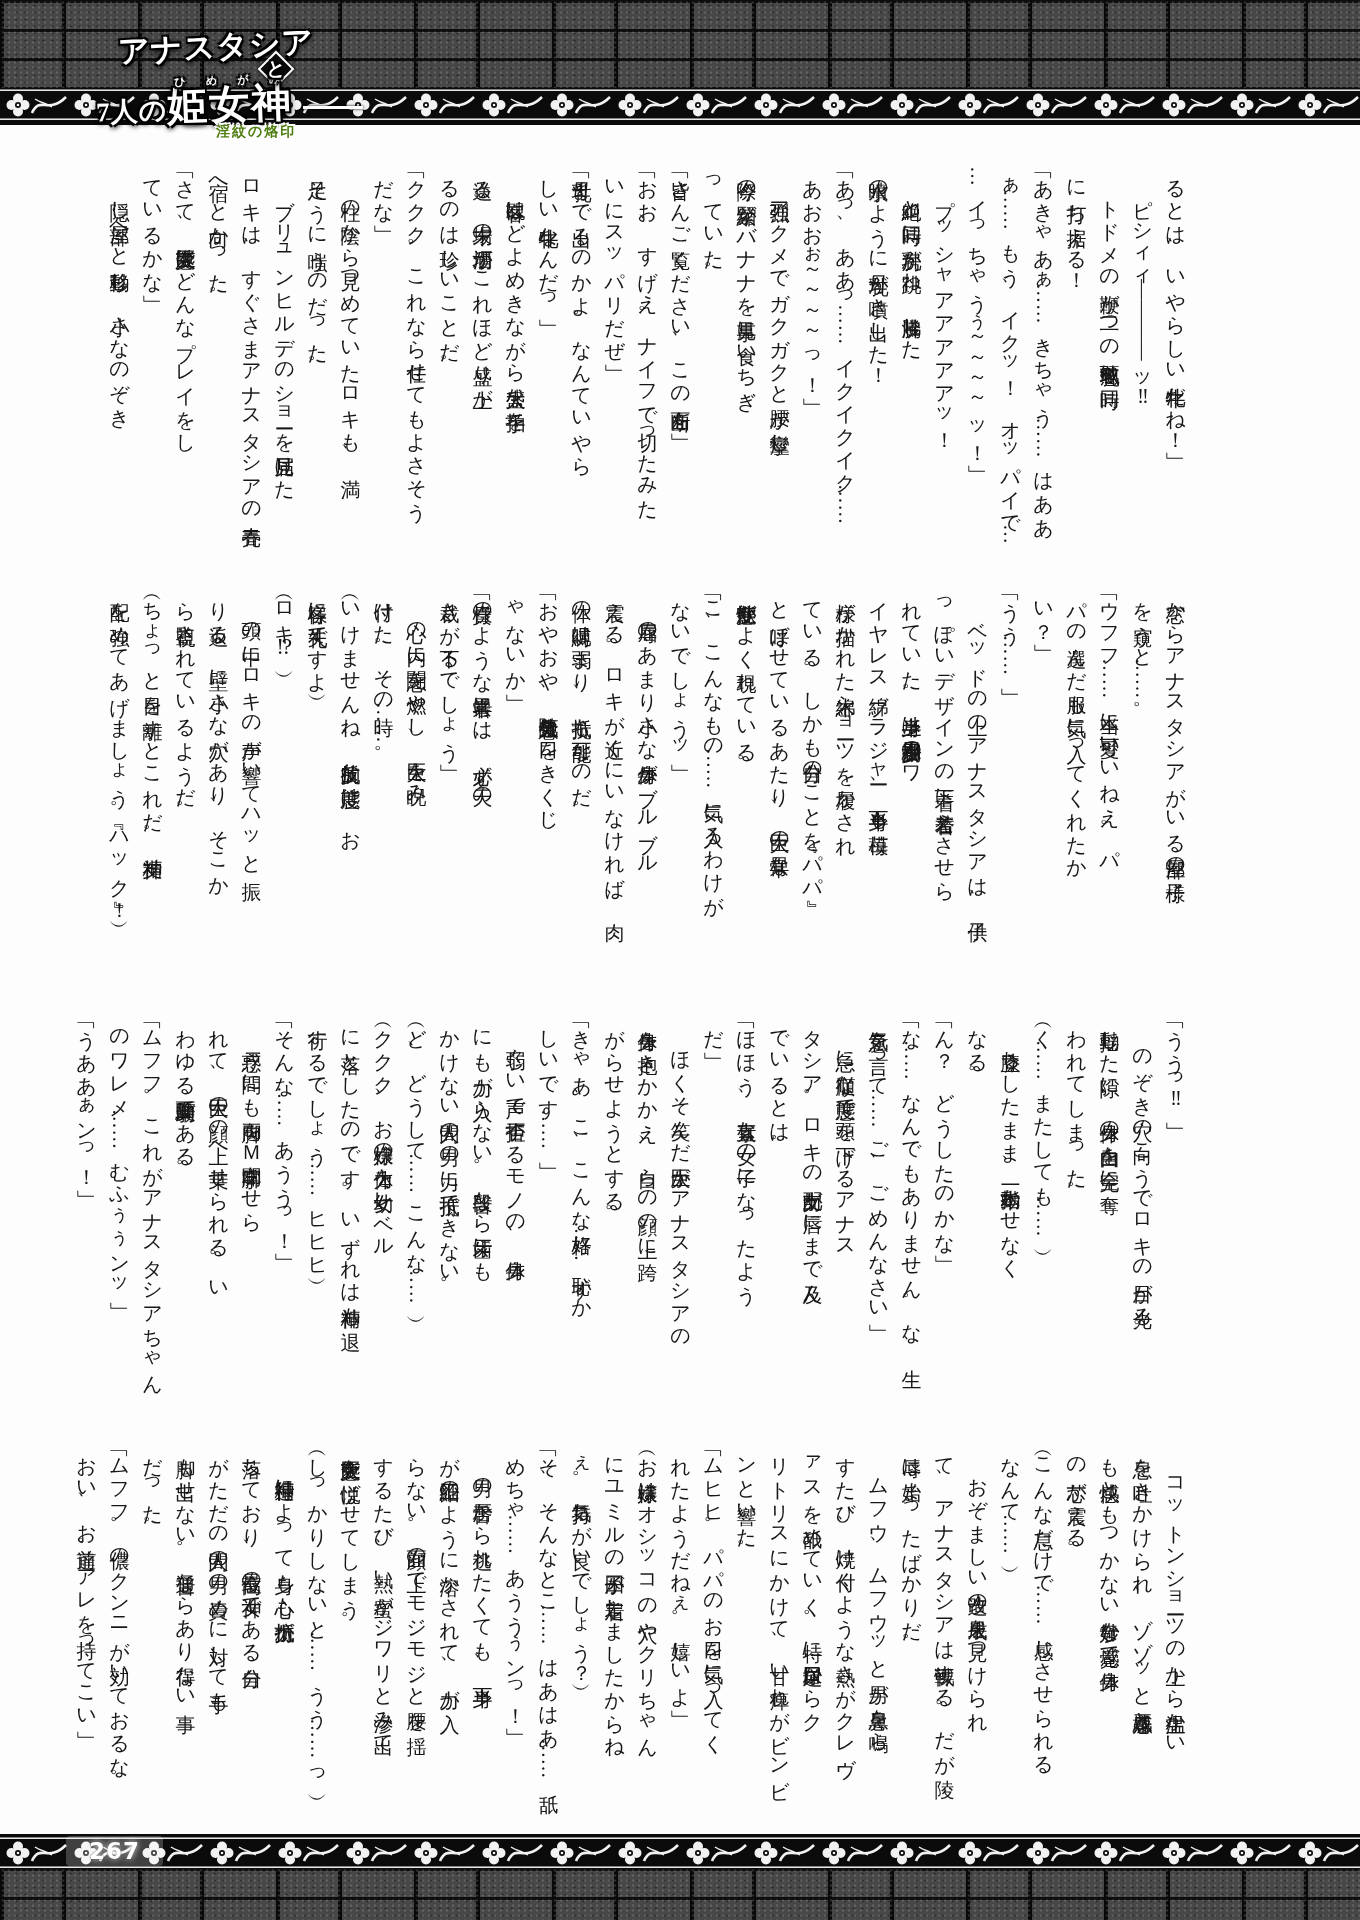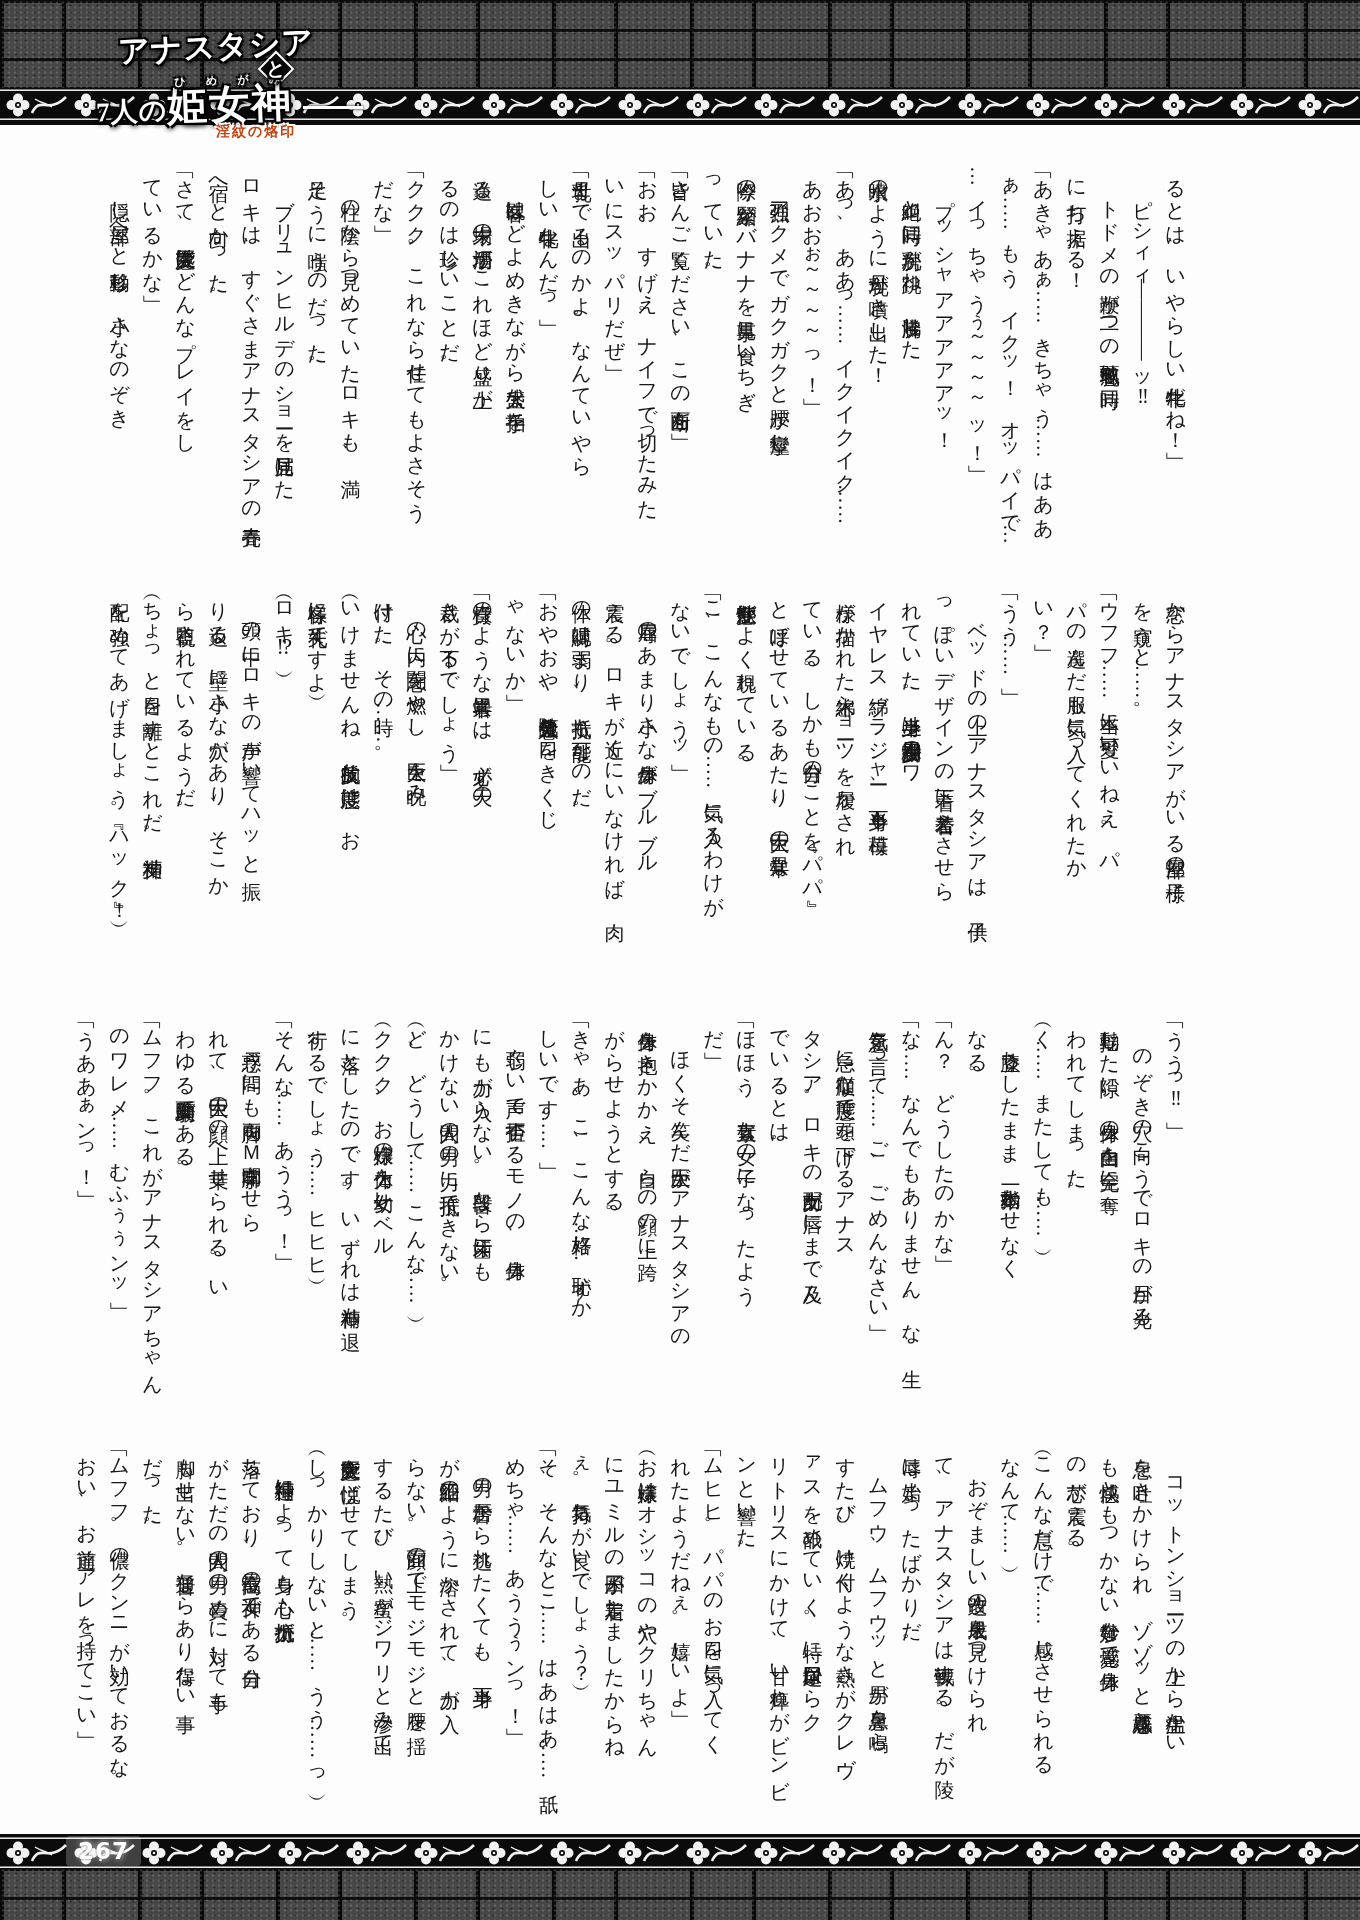--- a/index.html
+++ b/index.html
@@ -31,21 +31,21 @@
   .ornament.top{top:88px;border-bottom:3px solid #0b0b0b;}
   .ornament.bottom{top:1834px;border-top:2px solid #0b0b0b;}
   .ornament svg{display:block;width:100%;height:100%;}
 
   
   .page-num{
     position:absolute;left:66px;top:1836px;height:30px;
     display:flex;align-items:center;z-index:6;
     font-family:"DejaVu Sans","Liberation Sans",sans-serif;
     font-size:23px;font-weight:bold;color:#ffffff;letter-spacing:1px;
-    padding:0 12px;border-radius:4px;
+    padding:0 23px;border-radius:4px;
     background:rgba(255,255,255,.22);
     text-shadow:0 0 6px rgba(255,255,255,.9),0 0 2px #000;
   }
 
   
   .logo{position:absolute;left:18px;top:10px;width:330px;height:135px;z-index:5;color:#fff;}
   .logo .outline{
     text-shadow:-2px -2px 0 #000,2px -2px 0 #000,-2px 2px 0 #000,2px 2px 0 #000,
                  0 3px 5px #000,0 0 7px #000;
     font-weight:bold;white-space:nowrap;
@@ -60,21 +60,21 @@
     content:"";position:absolute;inset:2px;background:#0c0c0c;border:2px solid #fff;
     transform:rotate(45deg);box-shadow:0 0 4px #000;
   }
   .logo-conn span{position:relative;z-index:1;}
   .logo-main{position:absolute;left:78px;top:66px;display:flex;align-items:flex-end;transform:rotate(-2deg);}
   .logo-main .prefix{font-size:27px;padding-bottom:6px;letter-spacing:1px;}
   .logo-main ruby{ruby-align:space-around;font-size:40px;letter-spacing:2px;}
   .logo-main rt{font-size:11px;letter-spacing:4px;}
   .logo-sub{
     position:absolute;left:198px;top:113px;font-size:14px;letter-spacing:2px;
-    color:#c2410c;font-weight:bold;white-space:nowrap;
+    color:#4d7c0f;font-weight:bold;white-space:nowrap;
     text-shadow:-2px -2px 0 #fff,2px -2px 0 #fff,-2px 2px 0 #fff,2px 2px 0 #fff,0 0 3px #fff;
   }
   .logo-flourish{position:absolute;left:285px;top:96px;width:60px;height:3px;background:#fff;box-shadow:0 0 3px #000;}
 
   
   .band{
     position:absolute;right:168px;width:1145px;height:416px;
     writing-mode:vertical-rl;text-orientation:mixed;
     font-size:20px;line-height:33px;letter-spacing:.4px;
     white-space:pre-line;color:#171717;

